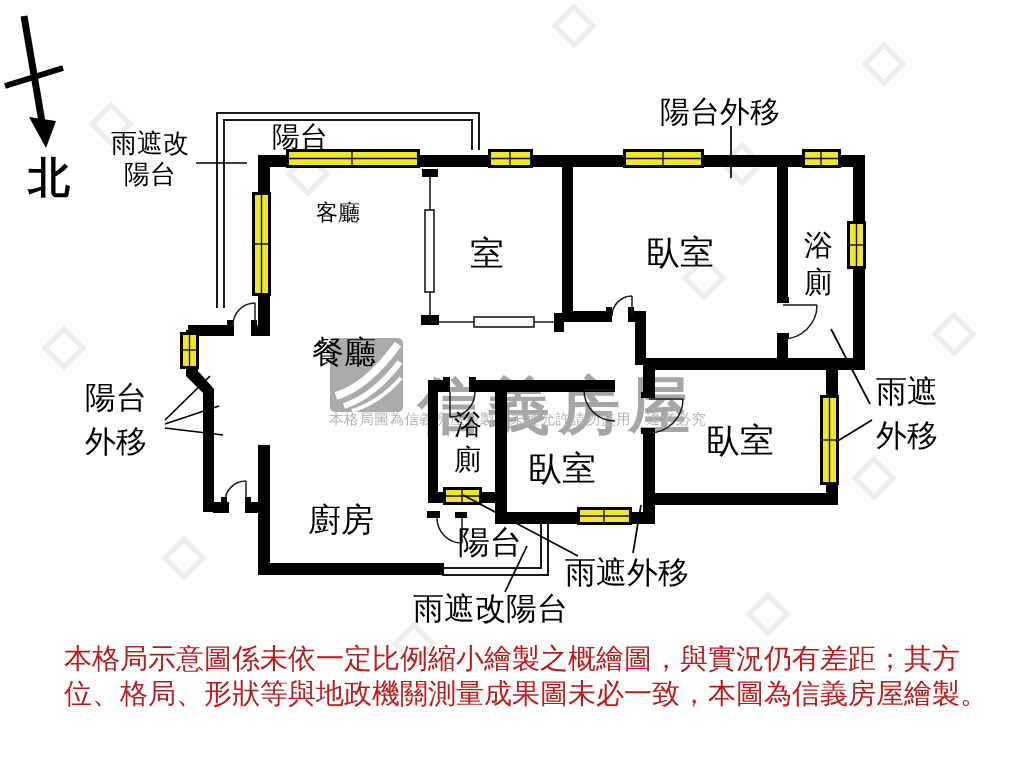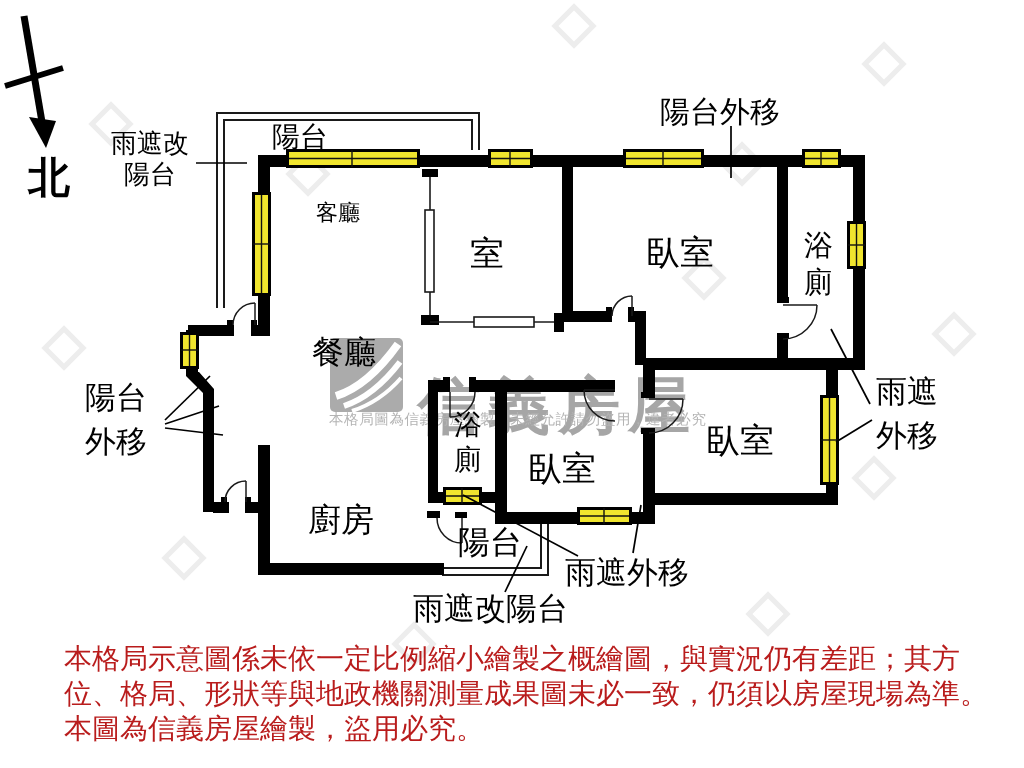--- a/index.html
+++ b/index.html
@@ -262,17 +262,16 @@
   <div class="lbl" style="left:706px;top:418px;font-size:34px;">臥室</div>
   <div class="lbl wrap" style="left:872px;top:370px;width:70px;font-size:31px;line-height:44px;">雨遮外移</div>
 
   <div class="lbl" style="left:308px;top:498px;font-size:33px;">廚房</div>
   <div class="lbl" style="left:458px;top:521px;font-size:32px;">陽台</div>
   <div class="lbl" style="left:565px;top:552px;font-size:31px;">雨遮外移</div>
   <div class="lbl" style="left:413px;top:588px;font-size:31px;">雨遮改陽台</div>
 
   <div id="disclaimer">
     <div>本格局示意圖係未依一定比例縮小繪製之概繪圖，與實況仍有差距；其方</div>
-    <div>位、格局、形狀等與地政機關測量成果圖未必一致，仍須以房屋現場為準。</div>
-    <div>本圖為信義房屋繪製，盜用必究。</div>
+    <div>位、格局、形狀等與地政機關測量成果圖未必一致，本圖為信義房屋繪製。</div>
   </div>
 
 </div>
 
 </body></html>

